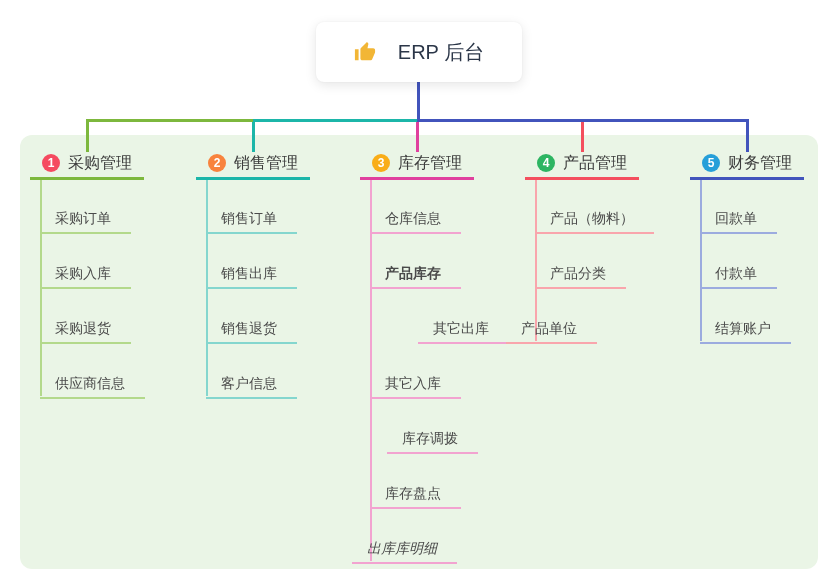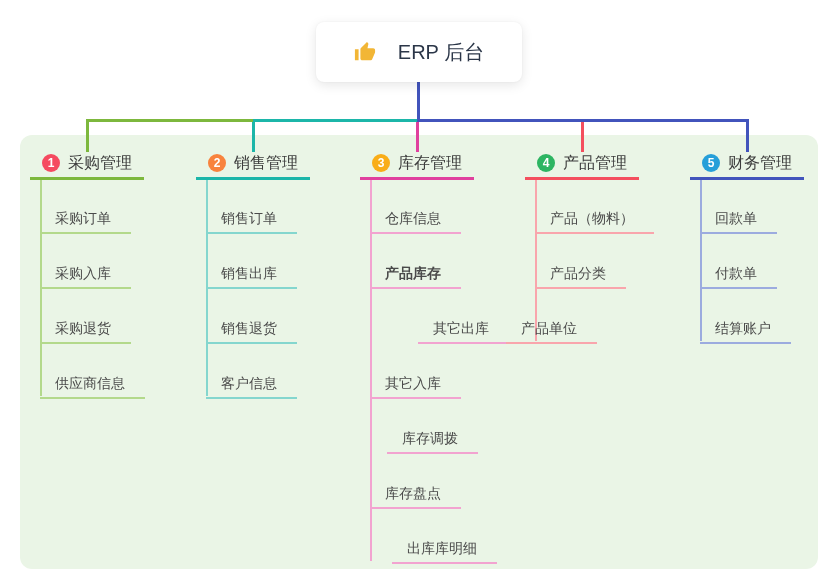--- a/index.html
+++ b/index.html
@@ -79,21 +79,21 @@
         <span class="badge" style="background: rgb(249, 173, 24);">3</span>
         <span class="branch-label">库存管理</span>
       </div>
       <div class="vline" style="left: 370px; top: 180px; width: 2px; height: 381px; background: rgb(242, 163, 208);"></div>
       <div class="child-node" style="left: 370px; top: 207px; border-bottom-color: rgb(242, 163, 208);">仓库信息</div>
       <div class="child-node" style="left: 370px; top: 262px; border-bottom-color: rgb(242, 163, 208); font-weight: bold;">产品库存</div>
       <div class="child-node" style="left: 370px; top: 317px; border-bottom-color: rgb(242, 163, 208); margin-left: 48px;">其它出库</div>
       <div class="child-node" style="left: 370px; top: 372px; border-bottom-color: rgb(242, 163, 208);">其它入库</div>
       <div class="child-node" style="left: 370px; top: 427px; border-bottom-color: rgb(242, 163, 208); margin-left: 17px;">库存调拨</div>
       <div class="child-node" style="left: 370px; top: 482px; border-bottom-color: rgb(242, 163, 208);">库存盘点</div>
-      <div class="child-node" style="left: 392px; top: 537px; border-bottom-color: rgb(242, 163, 208);">出库库明细</div>
+      <div class="child-node" style="left: 352px; top: 537px; border-bottom-color: rgb(242, 163, 208); font-style: italic;">出库库明细</div>
       <div class="branch-title" style="left: 525px; top: 149px; border-bottom-color: rgb(244, 79, 94);">
         <span class="badge" style="background: rgb(45, 181, 98);">4</span>
         <span class="branch-label">产品管理</span>
       </div>
       <div class="vline" style="left: 535px; top: 180px; width: 2px; height: 161px; background: rgb(249, 165, 172);"></div>
       <div class="child-node" style="left: 535px; top: 207px; border-bottom-color: rgb(249, 165, 172);">产品（物料）</div>
       <div class="child-node" style="left: 535px; top: 262px; border-bottom-color: rgb(249, 165, 172);">产品分类</div>
       <div class="child-node" style="left: 506px; top: 317px; border-bottom-color: rgb(249, 165, 172); text-align: right;">产品单位</div>
       <div class="branch-title" style="left: 690px; top: 149px; border-bottom-color: rgb(66, 84, 188);">
         <span class="badge" style="background: rgb(38, 159, 217);">5</span>

